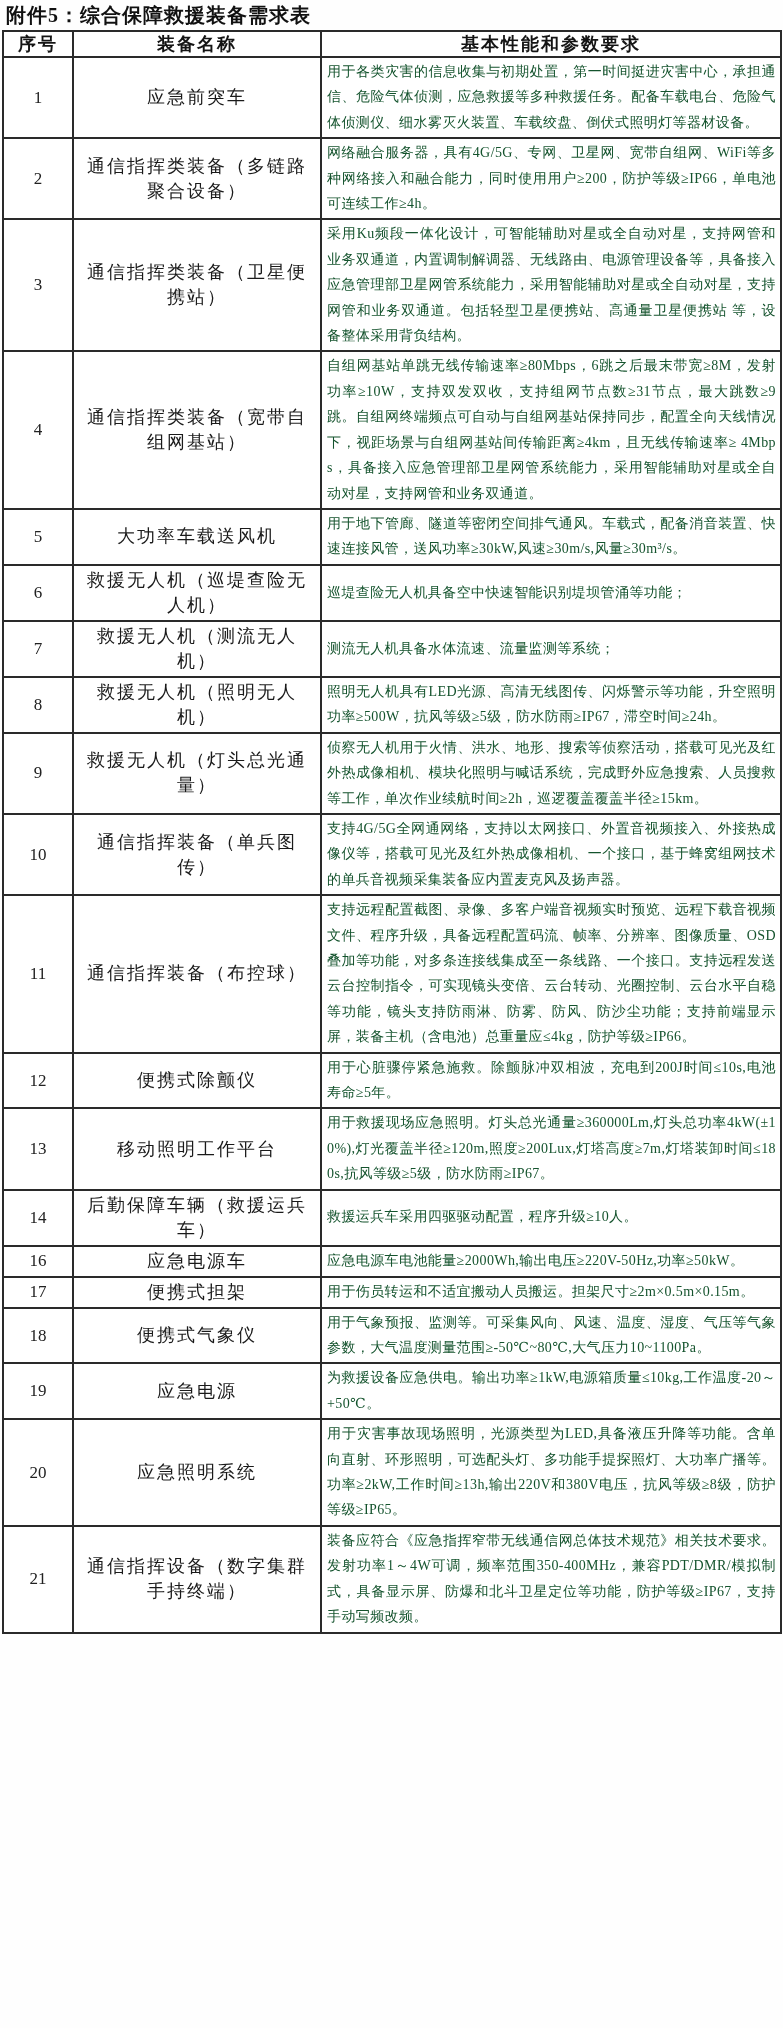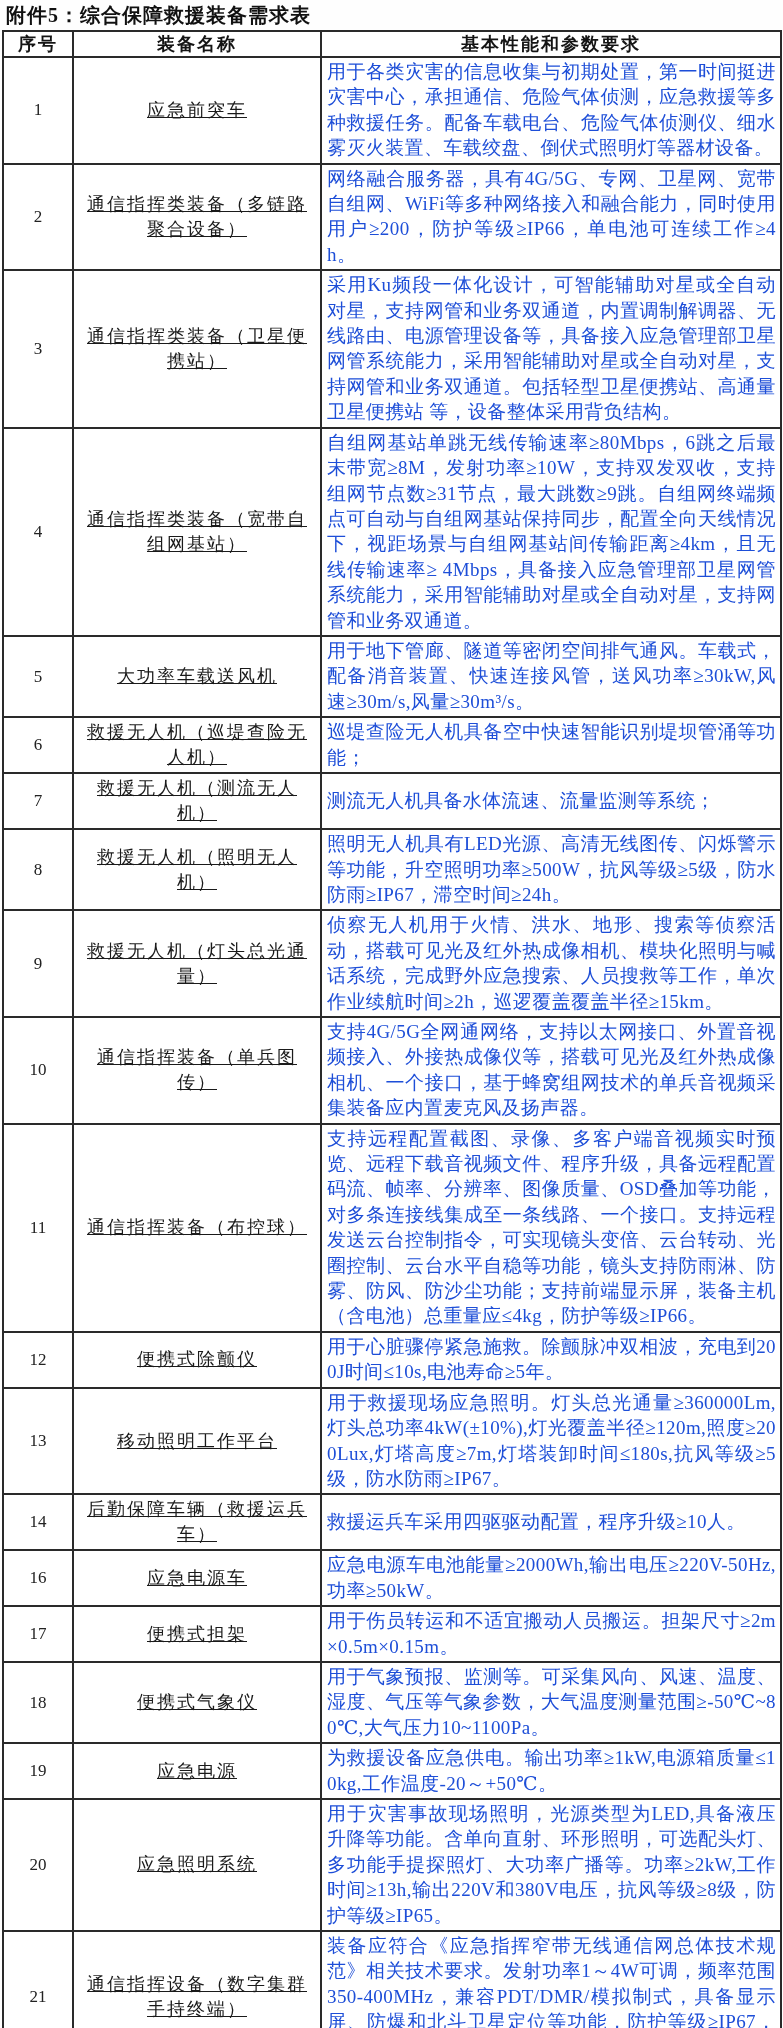--- a/index.html
+++ b/index.html
@@ -58,31 +58,30 @@
     padding: 1px 2px;
     color: #222;
   }
   td.cell-name {
     text-align: center;
     font-size: 18px;
     letter-spacing: 2px;
     line-height: 25px;
     padding: 2px 8px;
     color: #1a1a1a;
-    text-decoration: underline;
   }
   td.cell-spec {
-    font-size: 19px;
+    font-size: 14px;
     line-height: 25.4px;
     letter-spacing: 0.4px;
     text-align: justify;
     text-align-last: left;
     word-break: break-all;
     padding: 1px 4px 2px 5px;
-    color: #1d4ed8;
+    color: #14532d;
   }
 </style>
 </head>
 <body>
 
 <div class="page">
 
   <div class="doc-title">附件5：综合保障救援装备需求表</div>
 
   <table class="req-table">

